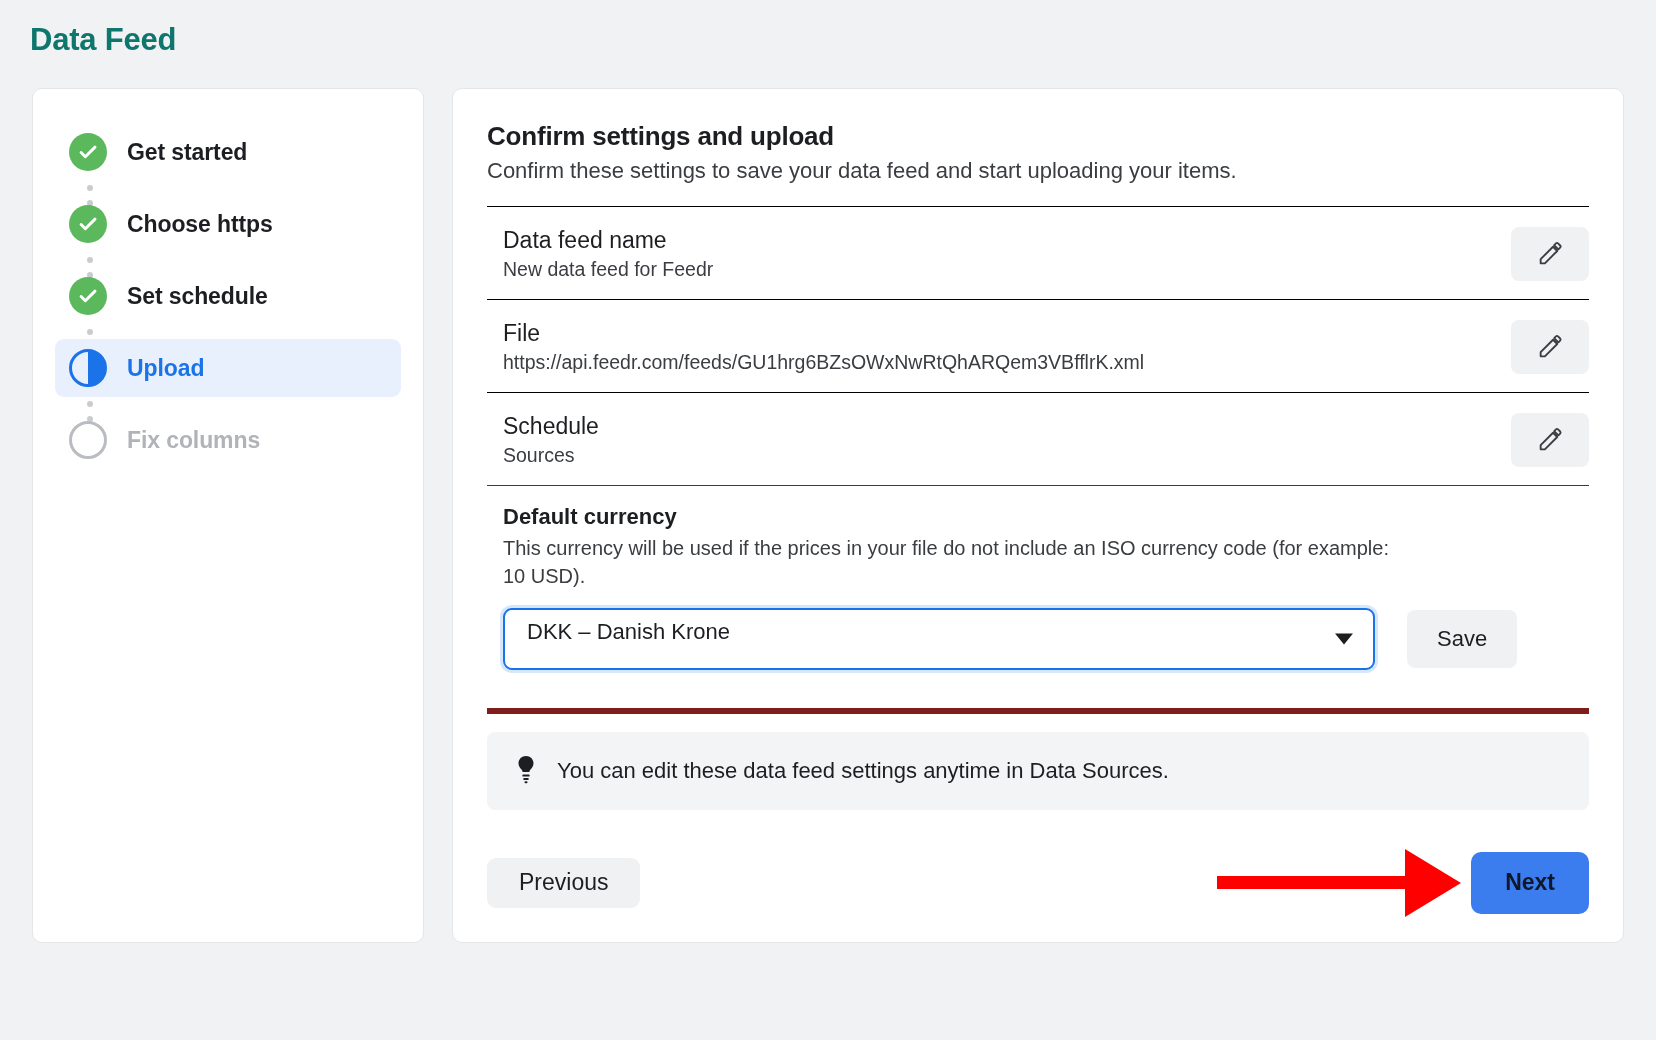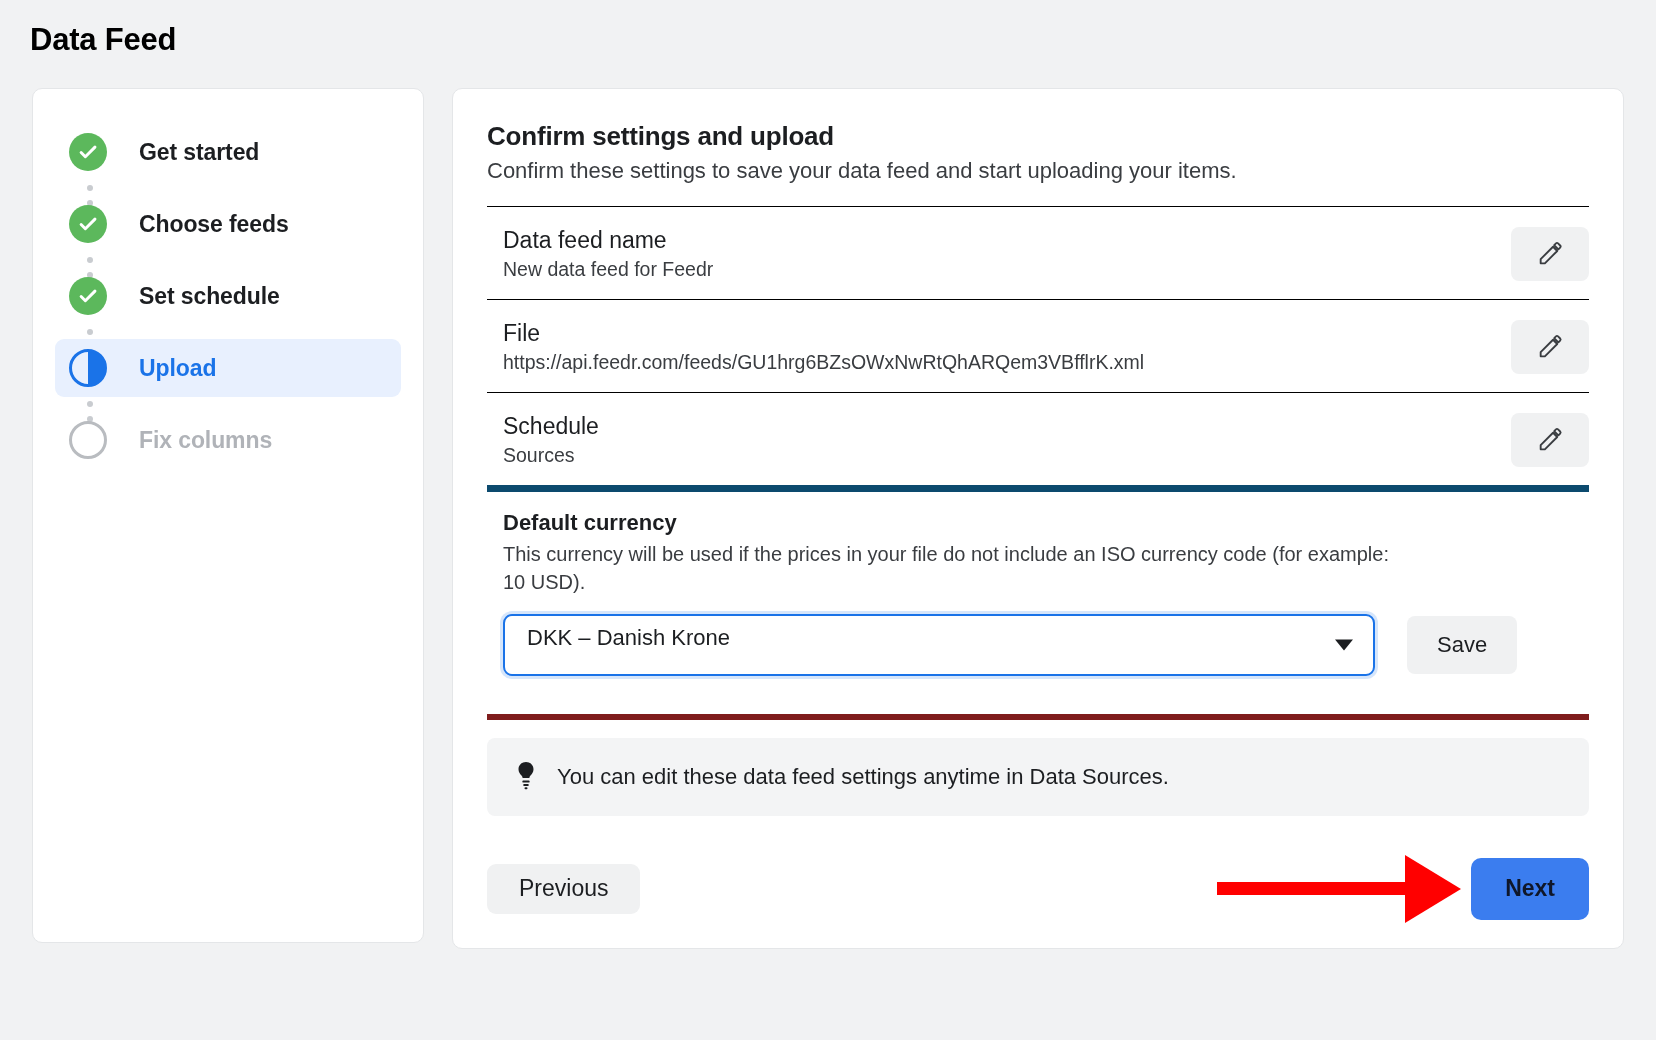--- a/index.html
+++ b/index.html
@@ -13,21 +13,21 @@
     background: #f1f2f3;
     font-family: "Liberation Sans", sans-serif;
     color: #1c1e21;
     overflow: hidden;
   }
 
   
   .page-title {
     font-size: 31px;
     font-weight: bold;
-    color: #000000;
+    color: #0f766e;
     padding: 22px 0 0 30px;
     letter-spacing: -0.2px;
   }
 
   
   .layout {
     display: flex;
     align-items: flex-start;
     gap: 28px;
     padding: 30px 32px 0 32px;
@@ -43,21 +43,21 @@
   .sidebar {
     width: 392px;
     min-height: 855px;
     padding: 34px 22px 22px 22px;
     position: relative;
   }
   .steps { position: relative; }
   .step {
     display: flex;
     align-items: center;
-    gap: 32px;
+    gap: 20px;
     height: 58px;
     padding: 0 14px;
     border-radius: 9px;
     position: relative;
     margin-bottom: 14px;
   }
   .step:last-child { margin-bottom: 0; }
   .step.active { background: #e8f0fe; }
   .step-label {
     font-size: 23px;
@@ -154,21 +154,21 @@
     border-radius: 8px;
     display: flex;
     align-items: center;
     justify-content: center;
     cursor: pointer;
   }
   .edit-btn svg { display: block; }
 
   
   .currency-block {
-    border-top: 7px solid #0c4a6e;
+    border-top: 1px solid #0c4a6e;
     padding: 18px 0 20px 16px;
   }
   .currency-title {
     font-size: 22px;
     font-weight: bold;
     color: #1c1e21;
     margin-bottom: 4px;
   }
   .currency-desc {
     font-size: 20px;
@@ -334,21 +334,21 @@
         </span>
         <span class="step-label">Get started</span>
       </div>
 
       <div class="step done">
         <span class="step-icon done">
           <svg width="22" height="22" viewBox="0 0 24 24" aria-hidden="true">
             <path d="M4.5 12.6l4.6 4.6L19.6 6.7" fill="none" stroke="#ffffff" stroke-width="3.2" stroke-linecap="round" stroke-linejoin="round"></path>
           </svg>
         </span>
-        <span class="step-label">Choose feeds</span>
+        <span class="step-label">Choose https</span>
       </div>
 
       <div class="step done">
         <span class="step-icon done">
           <svg width="22" height="22" viewBox="0 0 24 24" aria-hidden="true">
             <path d="M4.5 12.6l4.6 4.6L19.6 6.7" fill="none" stroke="#ffffff" stroke-width="3.2" stroke-linecap="round" stroke-linejoin="round"></path>
           </svg>
         </span>
         <span class="step-label">Set schedule</span>
       </div>

